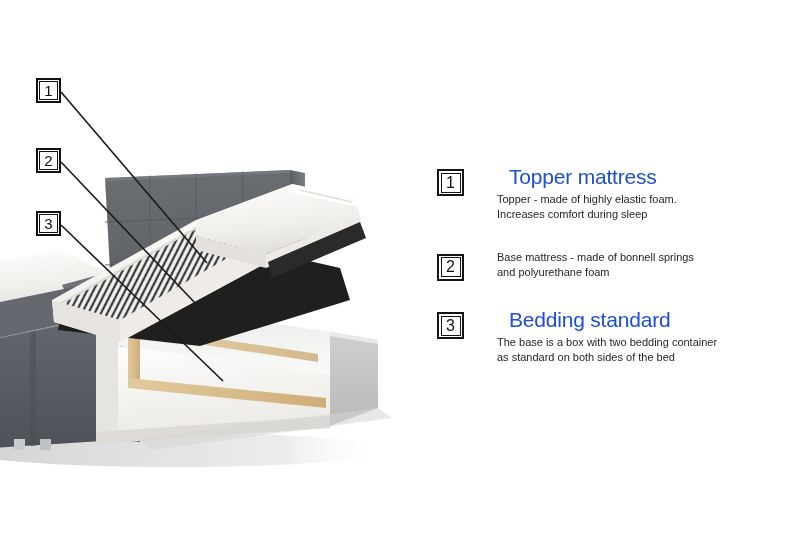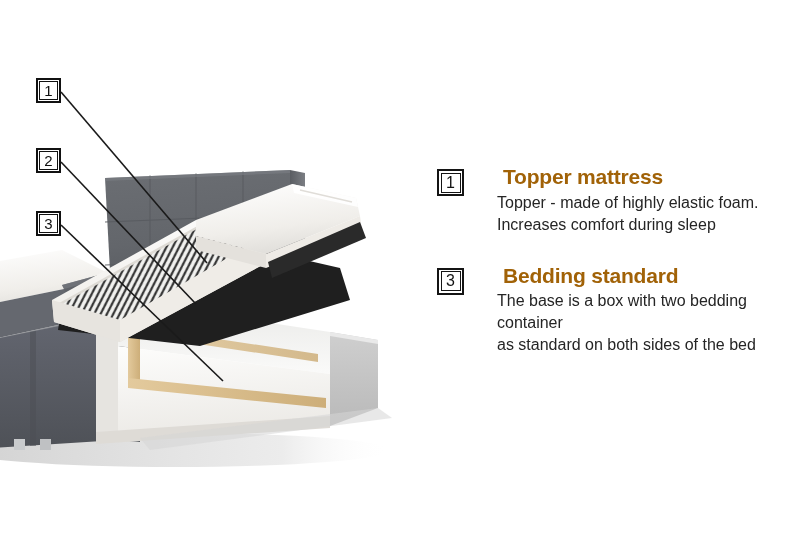--- a/index.html
+++ b/index.html
@@ -47,25 +47,25 @@
     border:2.5px solid #141414;background:#fff;
   }
   .legend-box .inner{
     position:absolute;left:1.5px;top:1.5px;right:1.5px;bottom:1.5px;
     border:1.5px solid #141414;
     display:flex;align-items:center;justify-content:center;
     font-size:16px;color:#141414;line-height:1;
   }
   .legend-text{margin-left:60px;}
   .legend-title{
-    font-size:21px;font-weight:bold;color:#a16207;
-    line-height:1.12;margin:0 0 3px 6px;letter-spacing:-0.2px;
+    font-size:21px;font-weight:normal;color:#1d4ed8;
+    line-height:1.12;margin:0 0 3px 12px;letter-spacing:-0.2px;
   }
   .legend-desc{
-    font-size:16px;color:#252525;line-height:1.38;margin:0;
+    font-size:11px;color:#252525;line-height:1.38;margin:0;
     white-space:pre-line;
   }
 </style>
 </head>
 <body>
 
 <div class="stage">
 
   <div class="product">
     <svg width="430" height="330" viewBox="0 0 430 330" xmlns="http://www.w3.org/2000/svg">
@@ -242,20 +242,22 @@
         <p class="legend-desc">Topper - made of highly elastic foam.
 Increases comfort during sleep</p>
       </div>
     </div>
 
     <div class="legend-row">
       <div class="legend-box">
         <span class="inner">2</span>
       </div>
       <div class="legend-text">
+        <p class="legend-desc">Base mattress - made of bonnell springs
+and polyurethane foam</p>
       </div>
     </div>
 
     <div class="legend-row">
       <div class="legend-box">
         <span class="inner">3</span>
       </div>
       <div class="legend-text">
         <p class="legend-title">Bedding standard</p>
         <p class="legend-desc">The base is a box with two bedding container

